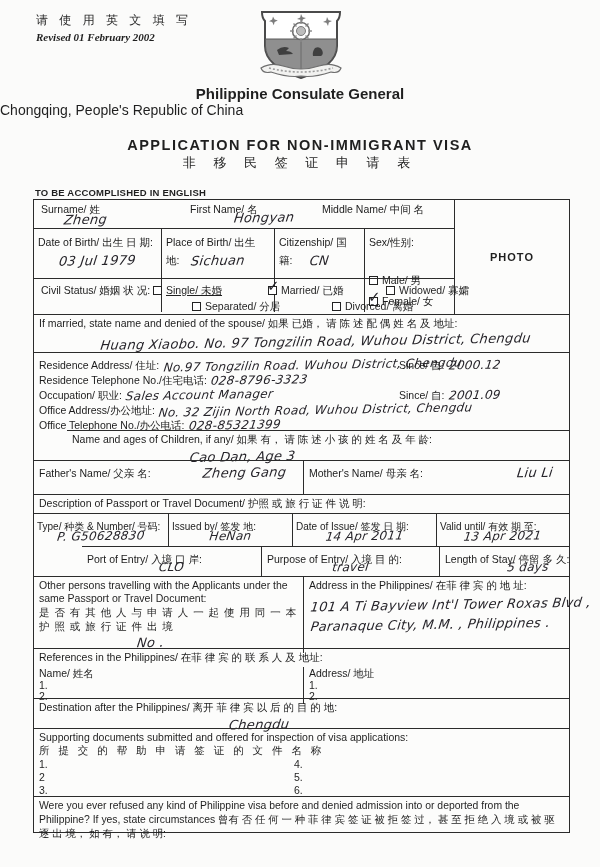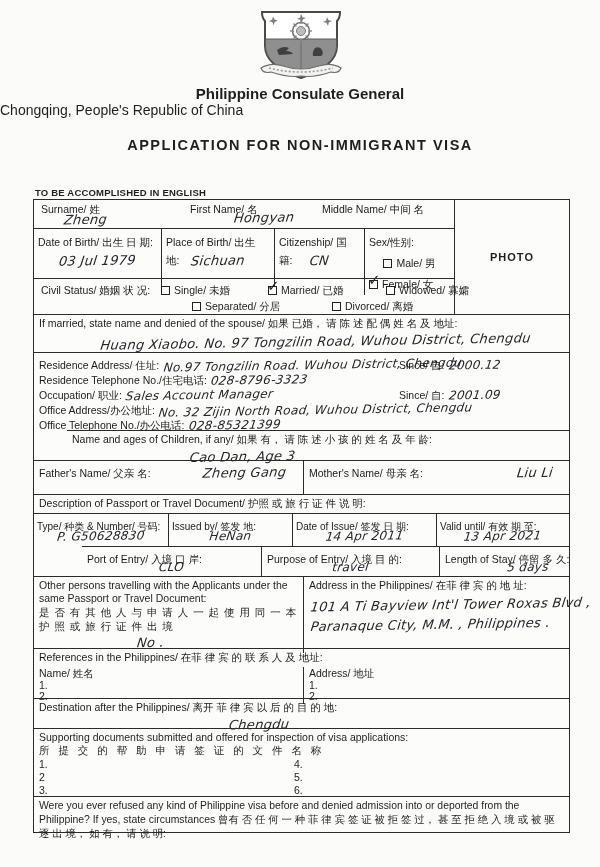--- a/index.html
+++ b/index.html
@@ -82,20 +82,24 @@
   .r-supp .cn { letter-spacing:3px; margin-top:1px; }
   .num-line { display:flex; height:13px; }
   .num-line span:first-child { width:255px; }
   .r-refused { height:36px; padding:2px 5px; font-size:10.4px; line-height:14px; }
 </style>
 </head>
 <body>
 
 <div class="page">
 
+  <div class="top-note">
+    <div class="cn">请 使 用 英 文 填 写</div>
+    <div class="rev">Revised 01 February 2002</div>
+  </div>
 
   <div class="seal">
     <svg width="96" height="76" viewBox="0 0 96 76">
       <path d="M48 6 L87 6 Q87 12 84 15 L84 40 Q84 60 48 72 Q12 60 12 40 L12 15 Q9 12 9 6 Z" fill="#ffffff" stroke="#4a4a4a" stroke-width="2"></path>
       <path d="M12.5 33 L83.5 33 L83.5 40 Q83.5 59.5 48 71 Q12.5 59.5 12.5 40 Z" fill="#8f8f8f" stroke="#5a5a5a" stroke-width="1"></path>
       <line x1="48" y1="33" x2="48" y2="70" stroke="#6b6b6b" stroke-width="1"></line>
       <g fill="#7d7d7d">
         <path d="M20 11 l2 4 4 1 -4 2 -1 4 -2 -4 -4 -1 4 -2 Z" transform="scale(0.8) translate(5,2)"></path>
         <path d="M48 8 l1.6 3.2 3.4 0.8 -3.2 1.6 -0.8 3.4 -1.6 -3.2 -3.4 -0.8 3.2 -1.6 Z"></path>
         <path d="M74 11 l1.6 3.2 3.4 0.8 -3.2 1.6 -0.8 3.4 -1.6 -3.2 -3.4 -0.8 3.2 -1.6 Z"></path>
@@ -115,20 +119,21 @@
       <path d="M24 44 q6 -5 12 -2 l-3 3 q5 0 7 3 l-14 1 Z" fill="#3f3f3f"></path>
       <path d="M62 42 q5 -2 7 2 q2 4 -1 6 l-8 0 q-1 -4 2 -8 Z" fill="#3f3f3f"></path>
       <path d="M8 62 Q18 56 30 60 Q48 66 66 60 Q78 56 88 62 Q86 68 78 66 Q60 72 48 70 Q36 72 18 66 Q10 68 8 62 Z" fill="#f2f2f0" stroke="#6f6f6f" stroke-width="1.2"></path>
       <path d="M16 62 Q48 70 80 62" stroke="#9a9a9a" stroke-width="1.6" fill="none" stroke-dasharray="2 2"></path>
     </svg>
   </div>
 
   <div class="org-name">Philippine Consulate General</div>
   <div class="org-loc">Chongqing, People's Republic of China</div>
   <div class="form-title">APPLICATION FOR NON-IMMIGRANT VISA</div>
+  <div class="form-title-cn">非 移 民 签 证 申 请 表</div>
   <div class="instruction">TO BE ACCOMPLISHED IN ENGLISH</div>
 
   <div class="tbl">
 
     <div class="top-block">
       <div class="left-col">
         <div class="row r-names">
           <span class="lbl" style="left:7px">Surname/ 姓</span>
           <span class="lbl" style="left:156px">First Name/ 名</span>
           <span class="lbl" style="left:288px">Middle Name/ 中间  名</span>
@@ -144,31 +149,31 @@
           <div>
             <span class="lbl">Place of Birth/ 出生 地:</span>
             <span class="hw val">Sichuan</span>
           </div>
           <div>
             <span class="lbl">Citizenship/ 国籍:</span>
             <span class="hw val">CN</span>
           </div>
           <div>
             <span class="lbl">Sex/性别:</span>
-            <div style="margin-top:3px;text-align:center;">
+            <div style="margin-top:20px;">
               <span class="cb"><span class="tick"></span></span><span class="lbl">Male/ 男</span>
             </div>
             <div style="margin-top:3px;">
               <span class="cb"><span class="tick">✓</span></span><span class="lbl">Female/ 女</span>
             </div>
           </div>
         </div>
         <div class="row r-civil">
           <span class="lbl" style="position:absolute; left:7px; top:5px;">Civil Status/ 婚姻 状 况:</span>
-          <span class="opt" style="left:127px; top:5px;"><span class="cb"><span class="tick"></span></span><span>Single/ 未婚</span></span>
+          <span class="opt" style="left:119px; top:5px;text-decoration:underline;"><span class="cb"><span class="tick"></span></span><span>Single/ 未婚</span></span>
           <span class="opt" style="left:234px; top:5px;"><span class="cb"><span class="tick">✓</span></span><span>Married/ 已婚</span></span>
           <span class="opt" style="left:352px; top:5px;"><span class="cb"><span class="tick"></span></span><span>Widowed/ 寡孀</span></span>
           <span class="opt" style="left:158px; top:21px;"><span class="cb"><span class="tick"></span></span><span>Separated/ 分居</span></span>
           <span class="opt" style="left:298px; top:21px;"><span class="cb"><span class="tick"></span></span><span>Divorced/ 离婚</span></span>
         </div>
       </div>
       <div class="photo-cell">PHOTO</div>
     </div>
 
     <div class="row r-spouse">

